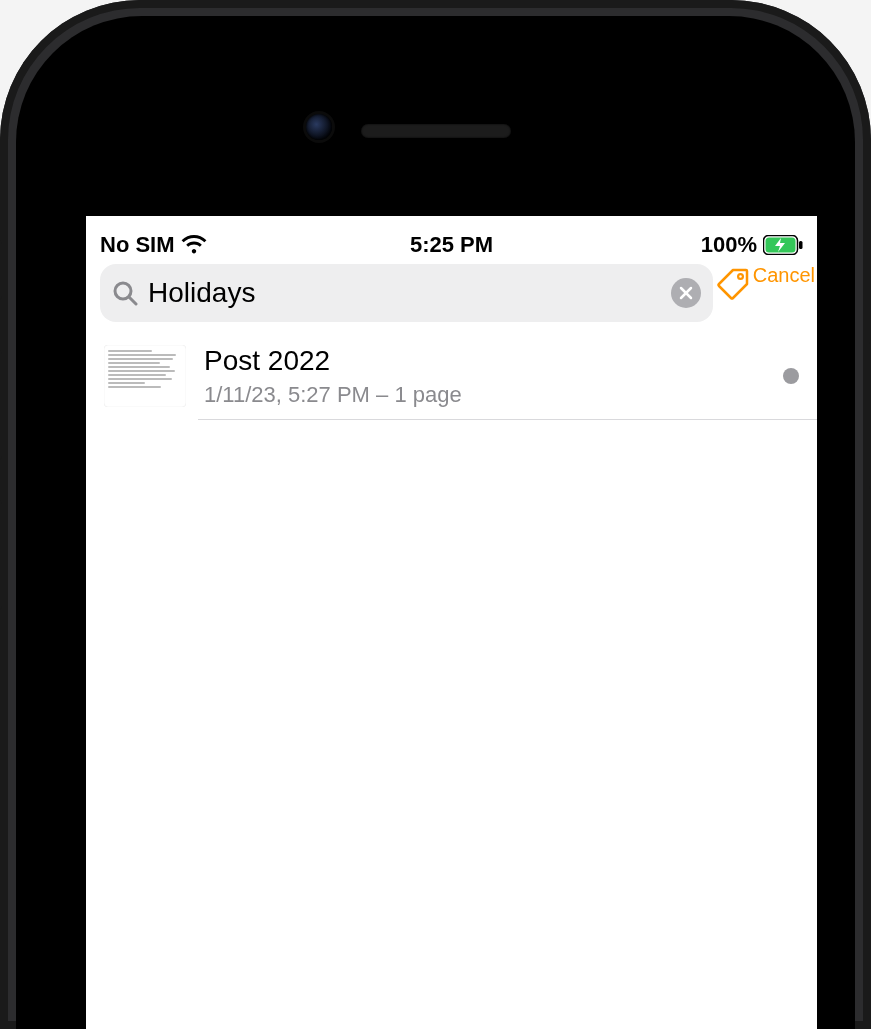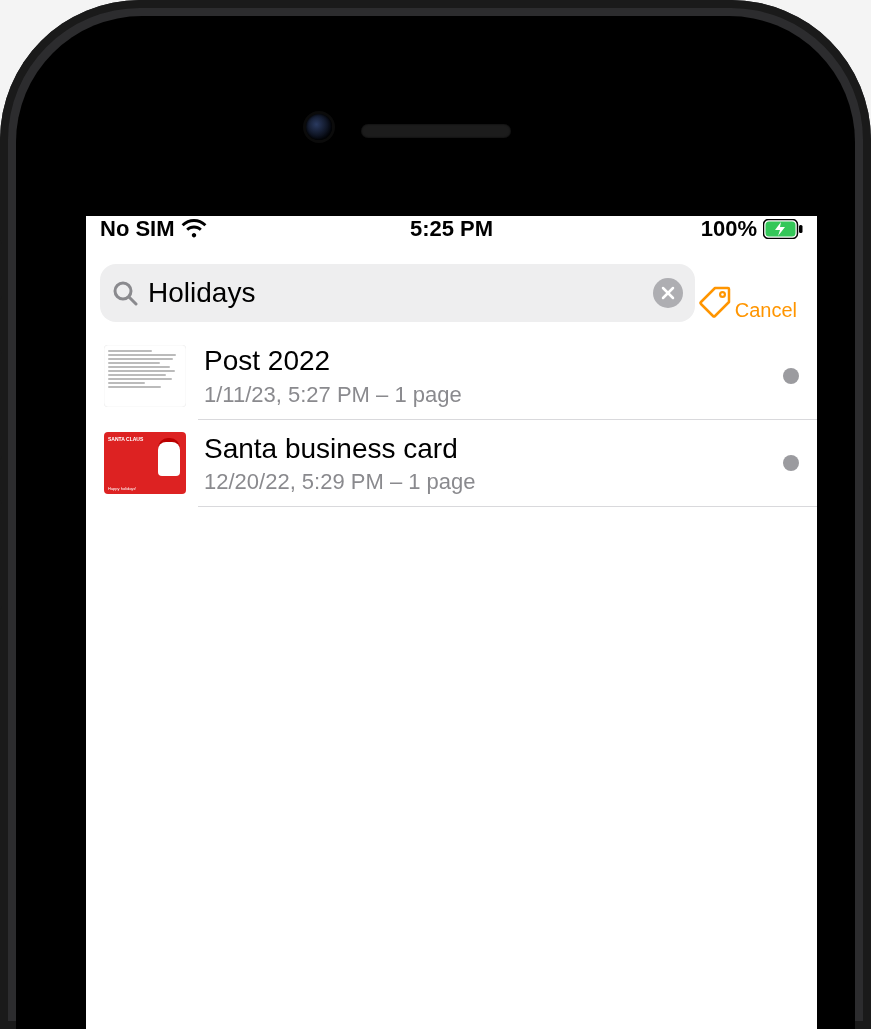--- a/index.html
+++ b/index.html
@@ -60,38 +60,38 @@
     position: absolute;
     left: 70px; top: 200px;
     width: 731px; height: 829px;
     background: #fff;
     overflow: hidden;
   }
 
   
   .status-bar {
     display: flex;
-    align-items: flex-start;
+    align-items: flex-end;
     justify-content: space-between;
     height: 42px;
     padding: 0 14px;
     font-size: 22px;
     font-weight: 600;
     color: #000;
   }
   .status-left, .status-right { display:flex; align-items:center; gap:6px; }
   .status-center { position:absolute; left:50%; transform:translateX(-50%); }
   .wifi-icon svg, .battery svg { display:block; }
   .battery-wrap { display:flex; align-items:center; gap:2px; }
 
   
   .toolbar {
     display: flex;
-    align-items: flex-end;
-    padding: 6px 20px 10px 14px;
+    align-items: flex-start;
+    padding: 6px 2px 10px 14px;
   }
   .searchbox {
     flex: 1;
     display: flex;
     align-items: center;
     height: 58px;
     background: #eeeeef;
     border-radius: 16px;
     padding: 0 12px;
     gap: 10px;
@@ -241,31 +241,18 @@
             <div class="line" style="width:50%"></div>
             <div class="line" style="width:72%"></div>
           </div>
           <div class="row-body">
             <div class="row-title">Post 2022</div>
             <div class="row-sub">1/11/23, 5:27 PM – 1 page</div>
           </div>
           <div class="dot"></div>
         </div>
 
-        <div class="row">
-          <div class="thumb card">
-            <div class="tag">SANTA CLAUS</div>
-            <div class="hat"></div>
-            <div class="santa"></div>
-            <div class="foot">Happy holidays!</div>
-          </div>
-          <div class="row-body">
-            <div class="row-title">Santa business card</div>
-            <div class="row-sub">12/20/22, 5:29 PM – 1 page</div>
-          </div>
-          <div class="dot"></div>
-        </div>
 
       </div>
 
     </div>
   </div>
 </div>
 
 </body></html>

